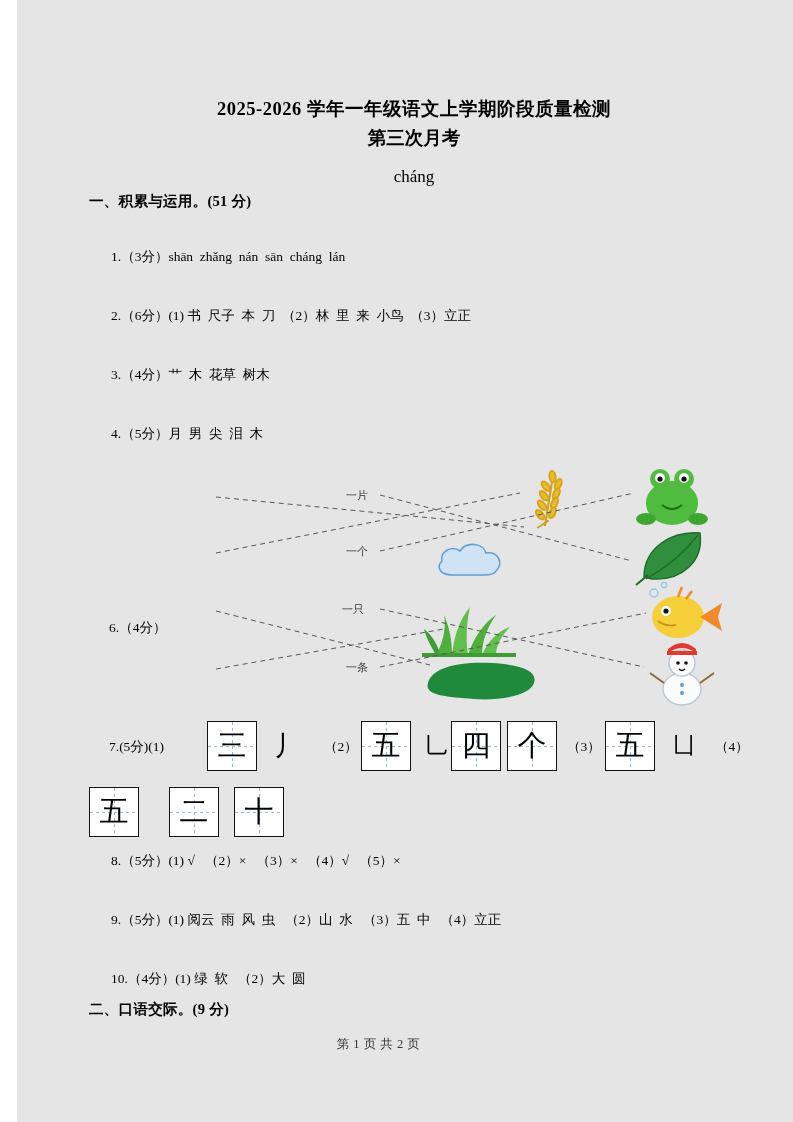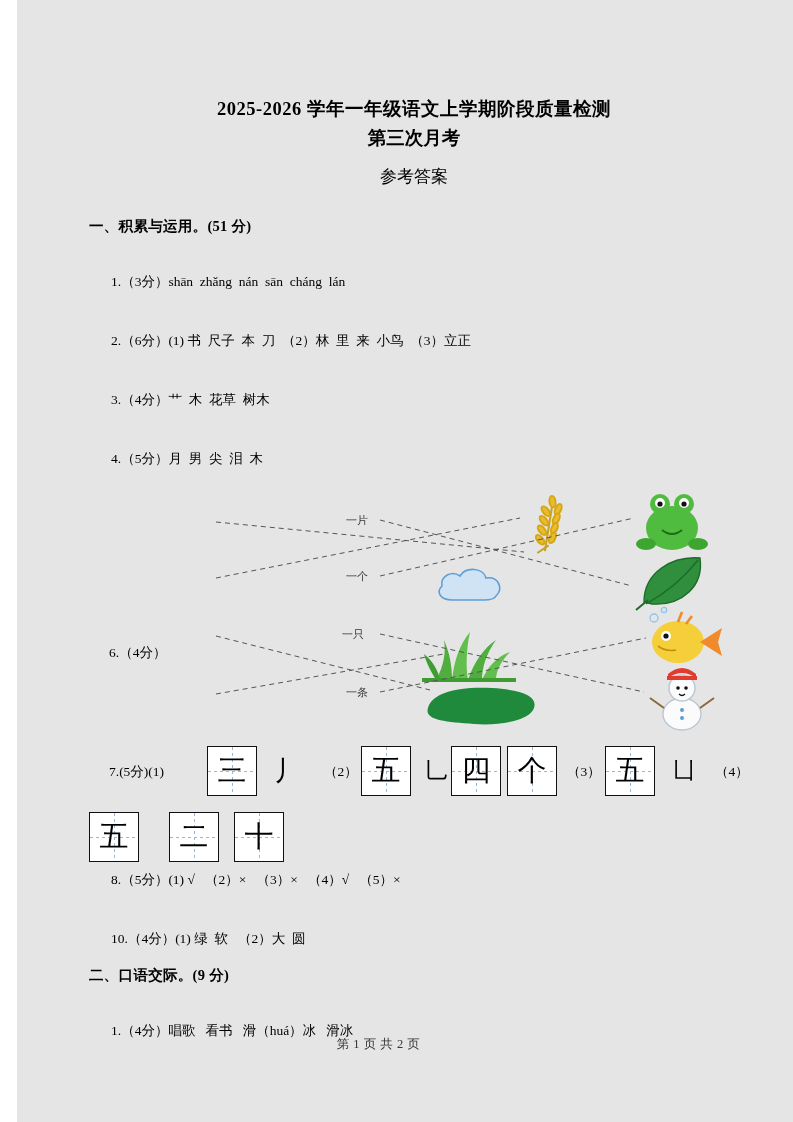--- a/index.html
+++ b/index.html
@@ -43,21 +43,21 @@
   }
   .doc-subtitle2 {
     text-align: center;
     font-size: 17px;
     line-height: 1.55;
     margin-top: 12px;
   }
   .section-head {
     font-size: 14.5px;
     font-weight: bold;
-    margin-top: 26px;
+    margin-top: 1px;
     margin-bottom: 2px;
     letter-spacing: 0.3px;
   }
   .ans-line {
     font-size: 13.5px;
     line-height: 2.0;
     padding-left: 22px;
     white-space: pre;
     margin-top: 32px;
   }
@@ -158,21 +158,21 @@
   }
 </style>
 </head>
 <body>
 
 <div class="page">
   <div class="content">
 
     <div class="doc-title">2025-2026 学年一年级语文上学期阶段质量检测</div>
     <div class="doc-subtitle">第三次月考</div>
-    <div class="doc-subtitle2">参考答案</div>
+    <div class="doc-subtitle2">cháng</div>
 
     <div class="section-head">一、积累与运用。(51 分)</div>
 
     <div class="ans-line">1.（3分）shān  zhǎng  nán  sān  cháng  lán</div>
     <div class="ans-line">2.（6分）(1) 书  尺子  本  刀  （2）林  里  来  小鸟  （3）立正</div>
     <div class="ans-line">3.（4分）艹  木  花草  树木</div>
     <div class="ans-line">4.（5分）月  男  尖  泪  木</div>
 
     <div class="q6-wrap">
       <div class="q6-label">6.（4分）</div>
@@ -313,22 +313,22 @@
         <span class="ch">五</span>
       </div>
       <div class="tzg" style="left:80px; top:0;">
         <span class="ch">二</span>
       </div>
       <div class="tzg" style="left:145px; top:0;">
         <span class="ch">十</span>
       </div>
     </div>
 
-    <div class="ans-line" style="margin-top:0;">8.（5分）(1) √   （2）×   （3）×   （4）√   （5）×</div>
+    <div class="ans-line" style="margin-top:6px;">8.（5分）(1) √   （2）×   （3）×   （4）√   （5）×</div>
+    <div class="ans-line">9.（5分）(1) 阅云  雨  风  虫   （2）山  水   （3）五  中   （4）立正</div>
     <div class="ans-line">10.（4分）(1) 绿  软   （2）大  圆</div>
 
-    <div class="section-head" style="margin-top:14px;">二、口语交际。(9 分)</div>
-    <div class="ans-line">1.（4分）唱歌   看书   滑（huá）冰   滑冰</div>
+    <div class="section-head" style="margin-top:8px;">二、口语交际。(9 分)</div>
 
   </div>
 
   <div class="footer">第 1 页  共 2 页</div>
 </div>
 
 </body></html>

